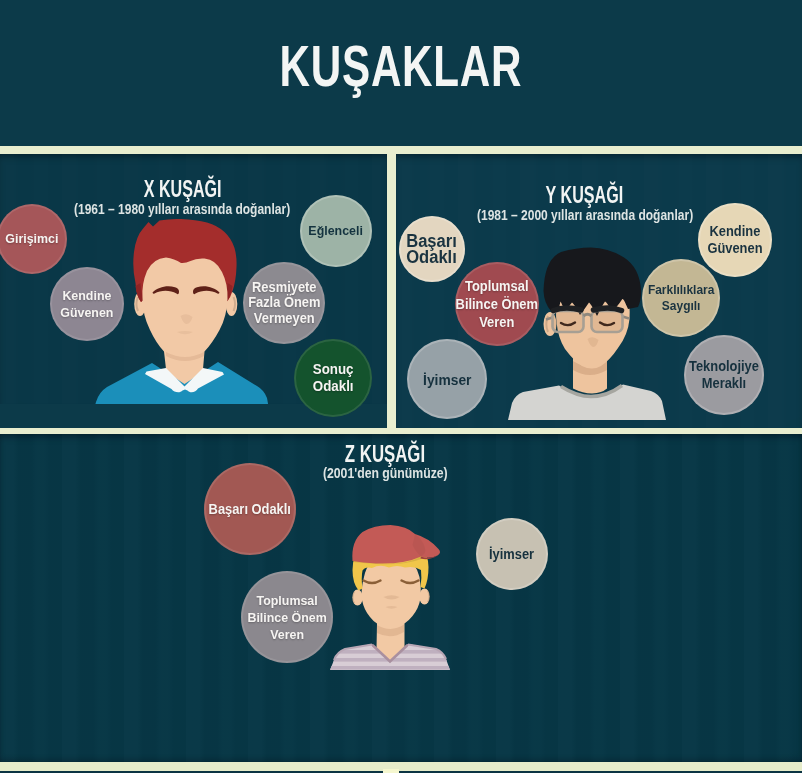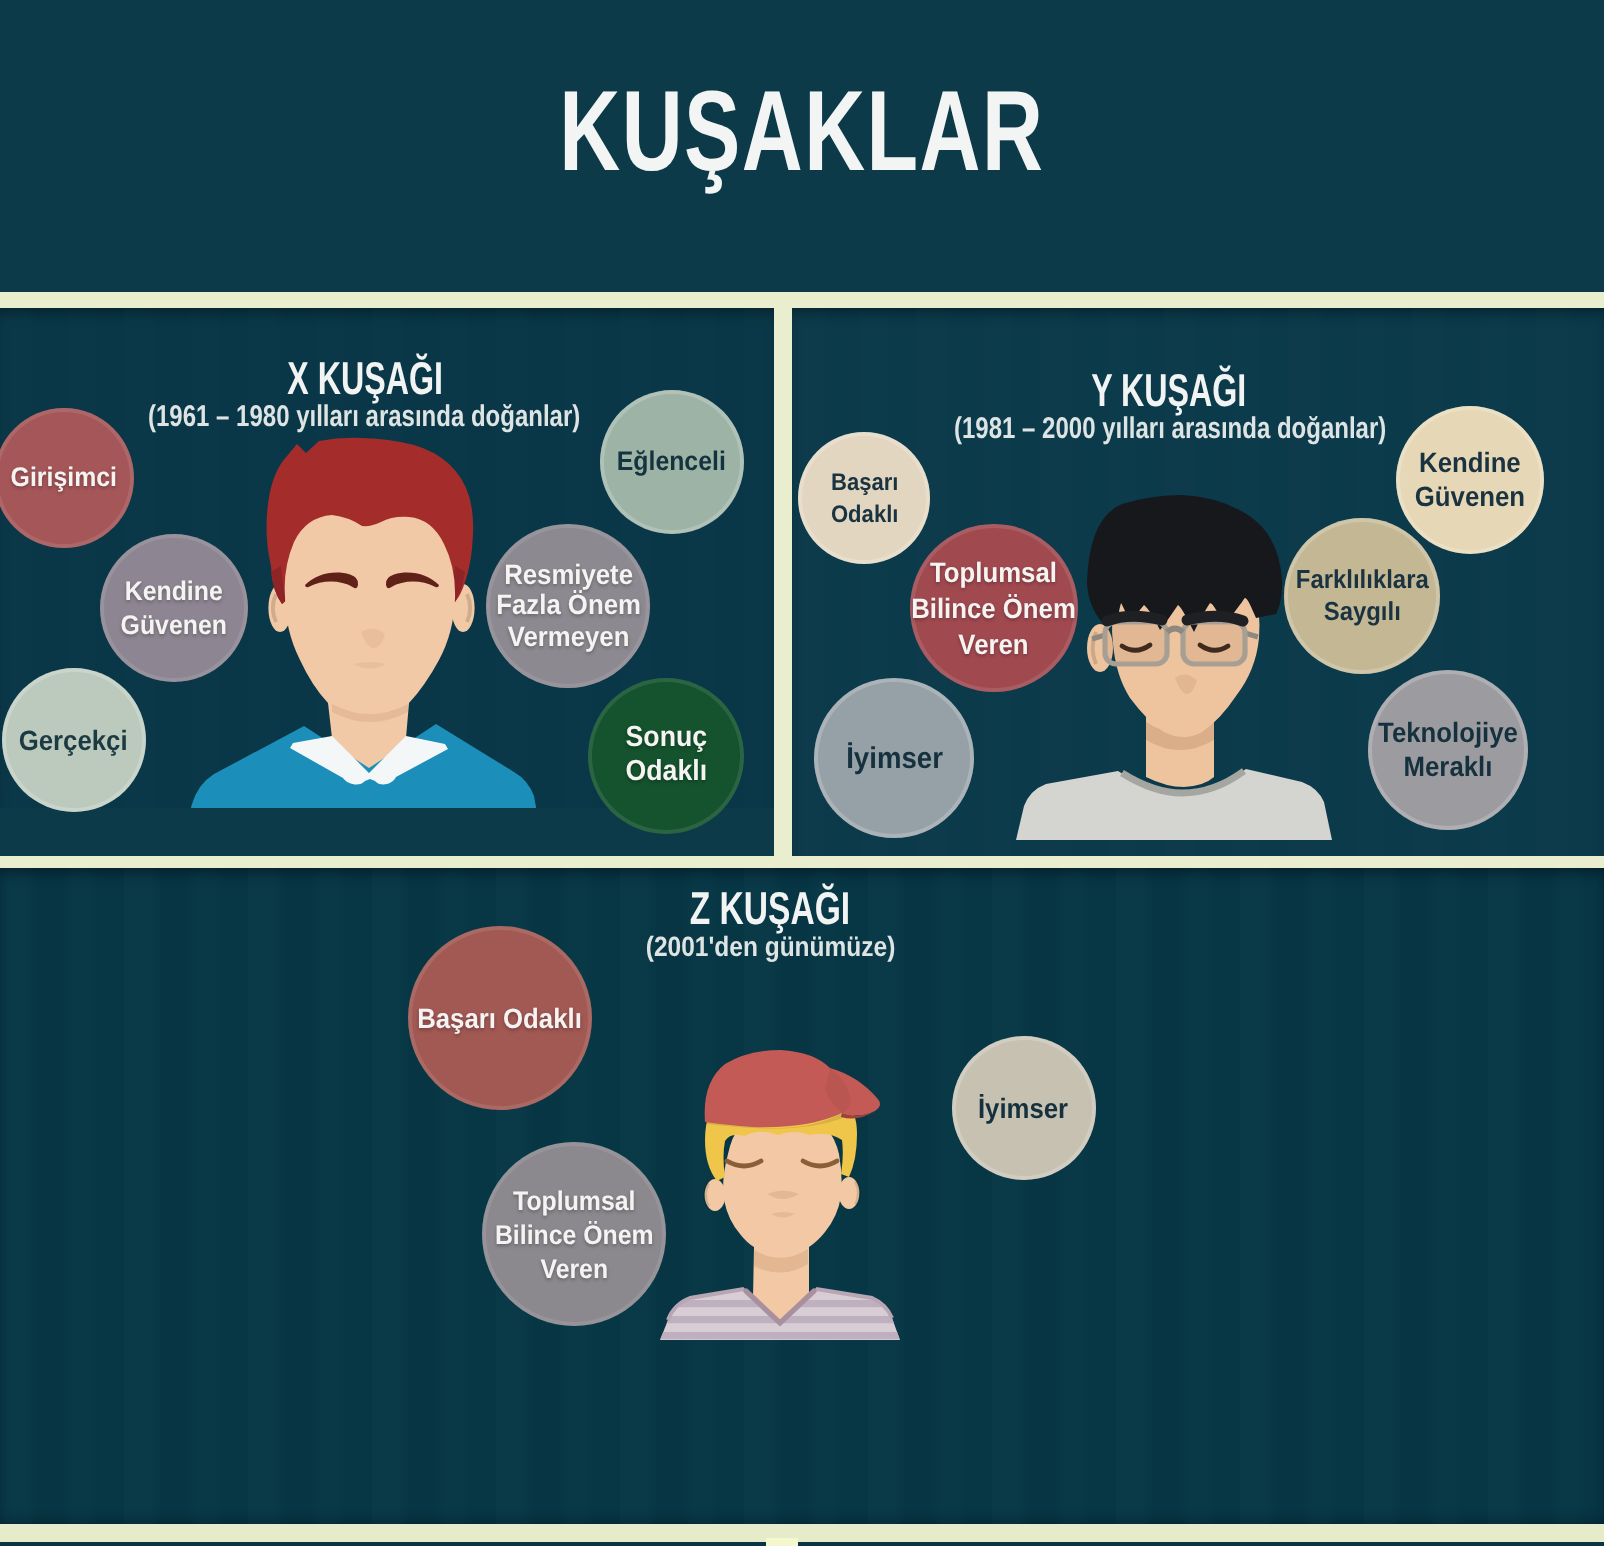--- a/index.html
+++ b/index.html
@@ -47,21 +47,21 @@
   .bubble .lbl{display:inline-block;transform:scaleX(0.92);transform-origin:center;white-space:nowrap;}
   .bubble.dark-text{box-shadow:inset 0 0 0 2px rgba(255,255,255,0.20);}
   .bubble.light-text .lbl{text-shadow:0 1px 2px rgba(0,0,0,0.28);}
   
   .b-girisimci   {left:-3px; top:204px;width:70px;height:70px;font-size:13.5px;line-height:16px;}
   .b-kendine-x   {left:50px; top:267px;width:74px;height:74px;font-size:13.5px;line-height:17px;}
   .b-gercekci    {left:1px;  top:334px;width:72px;height:72px;font-size:14px;line-height:16px;}
   .b-eglenceli   {left:300px;top:195px;width:72px;height:72px;font-size:13.5px;line-height:16px;}
   .b-resmiyete   {left:243px;top:262px;width:82px;height:82px;font-size:14px;line-height:15.5px;}
   .b-sonuc       {left:294px;top:339px;width:78px;height:78px;font-size:14.5px;line-height:17px;}
-  .b-basari-y    {left:399px;top:216px;width:66px;height:66px;font-size:12px;line-height:16px;}
+  .b-basari-y    {left:399px;top:216px;width:66px;height:66px;font-size:18px;line-height:16px;}
   .b-toplumsal-y {left:455px;top:262px;width:84px;height:84px;font-size:14px;line-height:18px;}
   .b-iyimser-y   {left:407px;top:339px;width:80px;height:80px;font-size:15px;line-height:17px;}
   .b-kendine-y   {left:698px;top:203px;width:74px;height:74px;font-size:14px;line-height:17px;}
   .b-farkli      {left:642px;top:259px;width:78px;height:78px;font-size:13px;line-height:16px;}
   .b-teknolojiye {left:684px;top:335px;width:80px;height:80px;font-size:14px;line-height:17px;}
   .b-basari-z    {left:204px;top:463px;width:92px;height:92px;font-size:14px;line-height:16px;}
   .b-toplumsal-z {left:241px;top:571px;width:92px;height:92px;font-size:13.5px;line-height:17px;}
   .b-iyimser-z   {left:476px;top:518px;width:72px;height:72px;font-size:14px;line-height:16px;}
   
   .fig{position:absolute;left:0;top:0;z-index:5;}
@@ -234,23 +234,20 @@
   </div>
 
   <div class="bubble light-text b-girisimci" style="background-color: rgb(165, 86, 89);">
     <div class="lbl" style="color: rgb(246, 244, 242);"><span>Girişimci</span></div>
   </div>
   <div class="bubble light-text b-kendine-x" style="background-color: rgb(141, 134, 146);">
     <div class="lbl" style="color: rgb(246, 244, 242);">
       <span>Kendine</span><br><span>Güvenen</span>
     </div>
   </div>
-  <div class="bubble dark-text b-gercekci" style="background-color: rgb(188, 202, 190);">
-    <div class="lbl" style="color: rgb(28, 58, 66);"><span>Gerçekçi</span></div>
-  </div>
   <div class="bubble light-text b-resmiyete" style="background-color: rgb(140, 138, 144);">
     <div class="lbl" style="color: rgb(246, 244, 242);">
       <span>Resmiyete</span><br><span>Fazla Önem</span><br><span>Vermeyen</span>
     </div>
   </div>
   <div class="bubble dark-text b-eglenceli" style="background-color: rgb(157, 179, 166);">
     <div class="lbl" style="color: rgb(20, 51, 63);"><span>Eğlenceli</span></div>
   </div>
   <div class="bubble light-text b-sonuc" style="background-color: #14532d;">
     <div class="lbl" style="color: rgb(246, 244, 242);">

